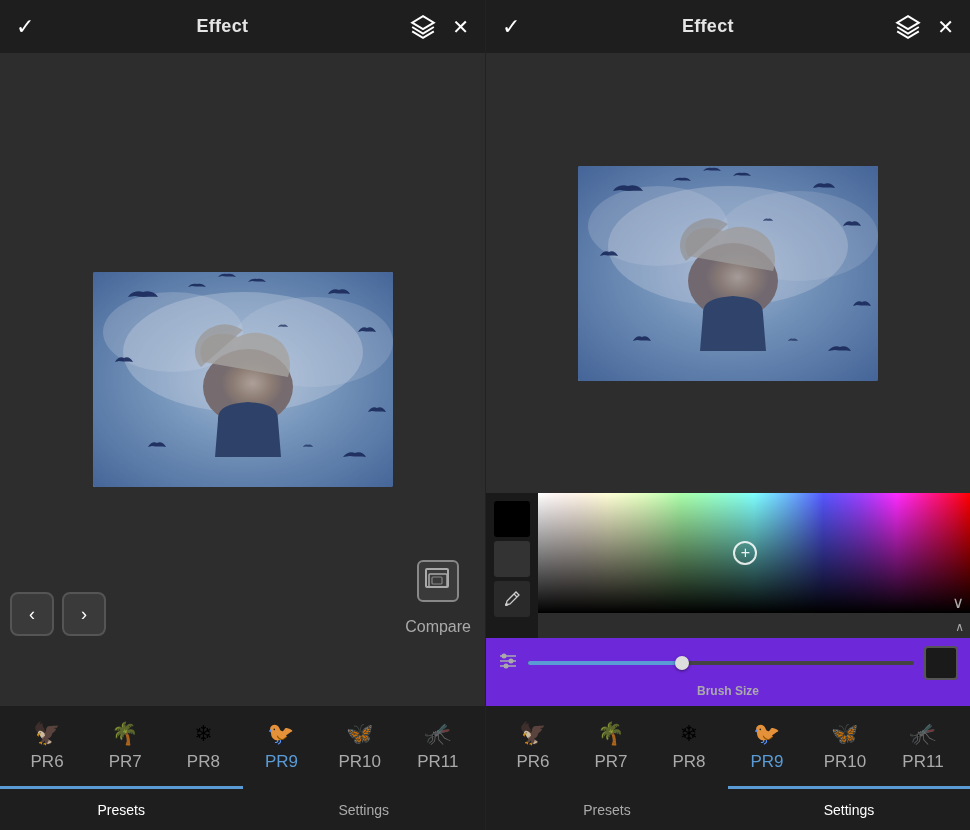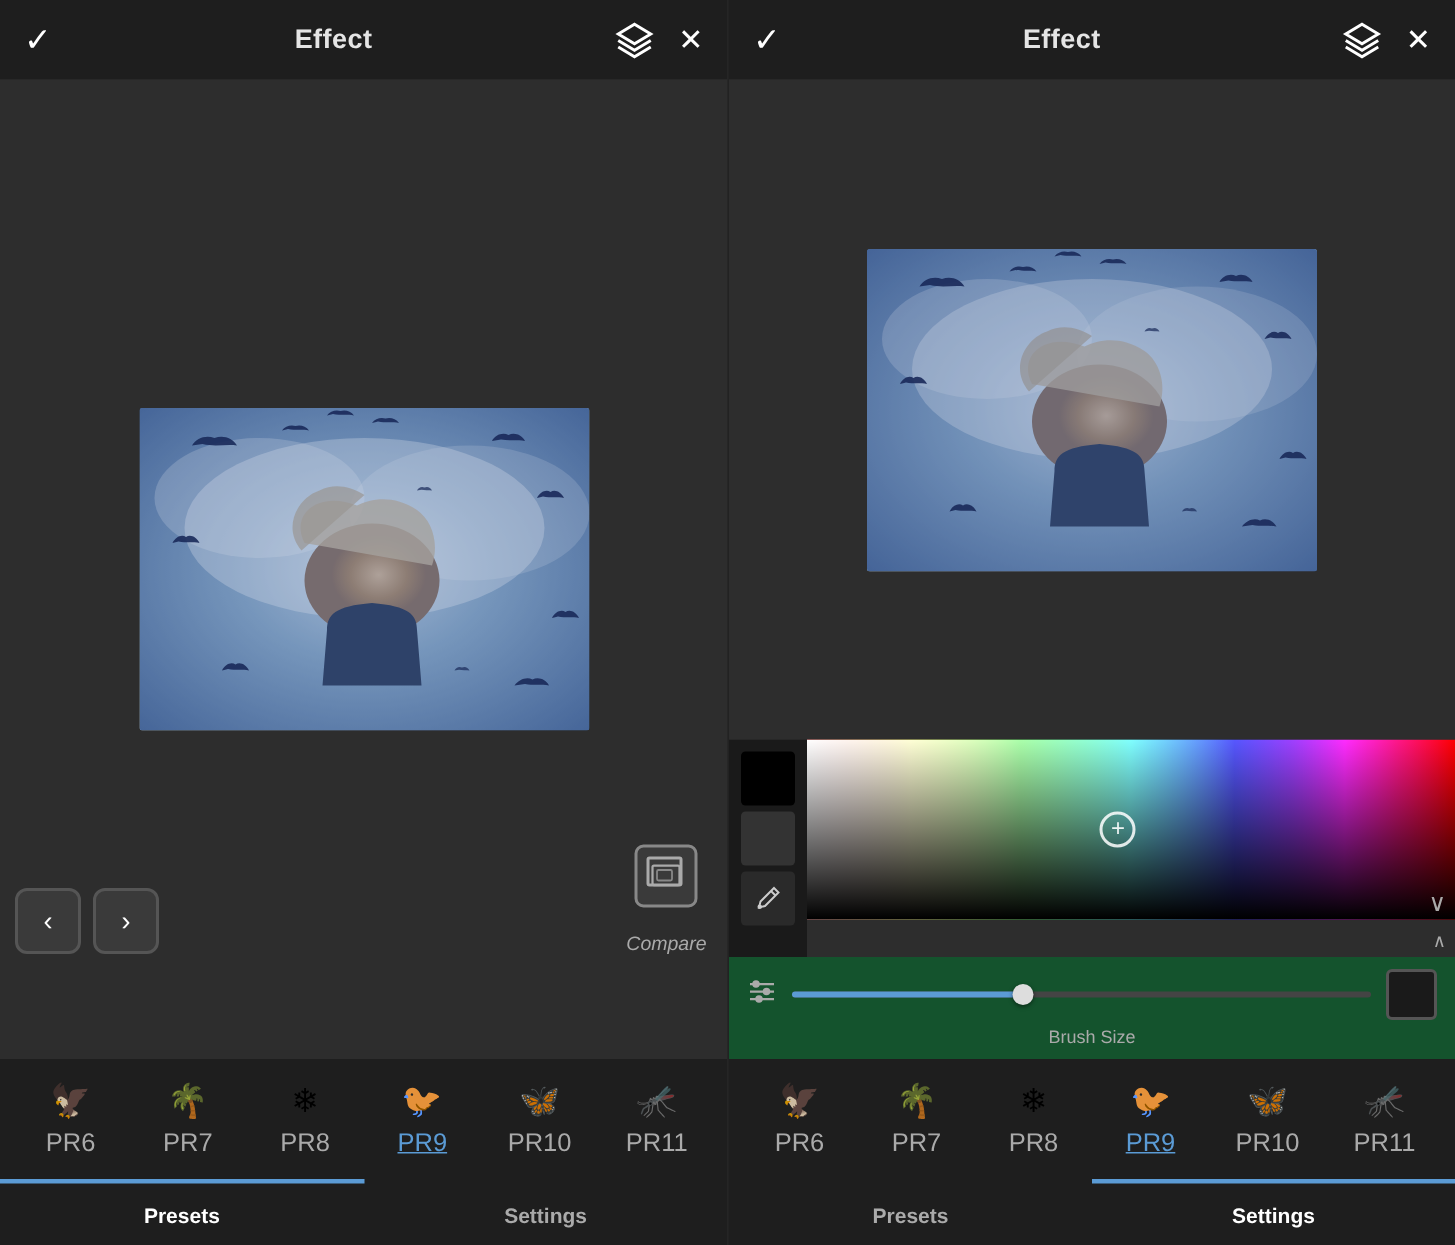--- a/index.html
+++ b/index.html
@@ -125,23 +125,22 @@
       position: absolute;
       left: 6px;
       top: 6px;
       width: 20px;
       height: 16px;
       border: 2px solid #aaa;
       border-radius: 2px;
     }
     .compare-label {
       color: #aaa;
-      font-size: 13px;
+      font-size: 16px;
       margin-top: 16px;
-      font-style: italic;
     }
 
     
     .nav-arrows {
       position: absolute;
       bottom: 70px;
       left: 10px;
       display: flex;
       gap: 8px;
     }
@@ -184,37 +183,37 @@
       align-items: center;
       justify-content: center;
       font-size: 22px;
       filter: brightness(0.8);
     }
     .preset-icon.active { filter: brightness(1) hue-rotate(200deg); }
     .preset-label {
       font-size: 17px;
       color: #aaa;
     }
-    .preset-label.active { color: #5b9bd5; text-decoration: underline; }
+    .preset-label.active { color: #5b9bd5; }
 
     
     .bottom-tabs {
       height: 44px;
       background: #1e1e1e;
       display: flex;
       flex-shrink: 0;
     }
     .tab-btn {
       flex: 1;
       display: flex;
       align-items: center;
       justify-content: center;
       color: #aaa;
       font-size: 14px;
-      font-weight: 700;
+      font-weight: 400;
       cursor: pointer;
       border-top: 3px solid transparent;
     }
     .tab-btn.active {
       color: #fff;
       border-top: 3px solid #5b9bd5;
     }
 
     
     
@@ -330,28 +329,29 @@
       right: 6px;
       bottom: 4px;
       color: #aaa;
       font-size: 12px;
       cursor: pointer;
     }
 
     
     .brush-size-area {
       height: 68px;
-      background: #14532d;
+      background: #6d28d9;
       display: flex;
       flex-direction: column;
       align-items: center;
       justify-content: center;
       flex-shrink: 0;
       padding: 0 12px;
       gap: 4px;
+      font-weight: bold;
     }
     .slider-row {
       width: 100%;
       display: flex;
       align-items: center;
       gap: 10px;
     }
     .slider-icon {
       color: #aaa;
       font-size: 16px;

